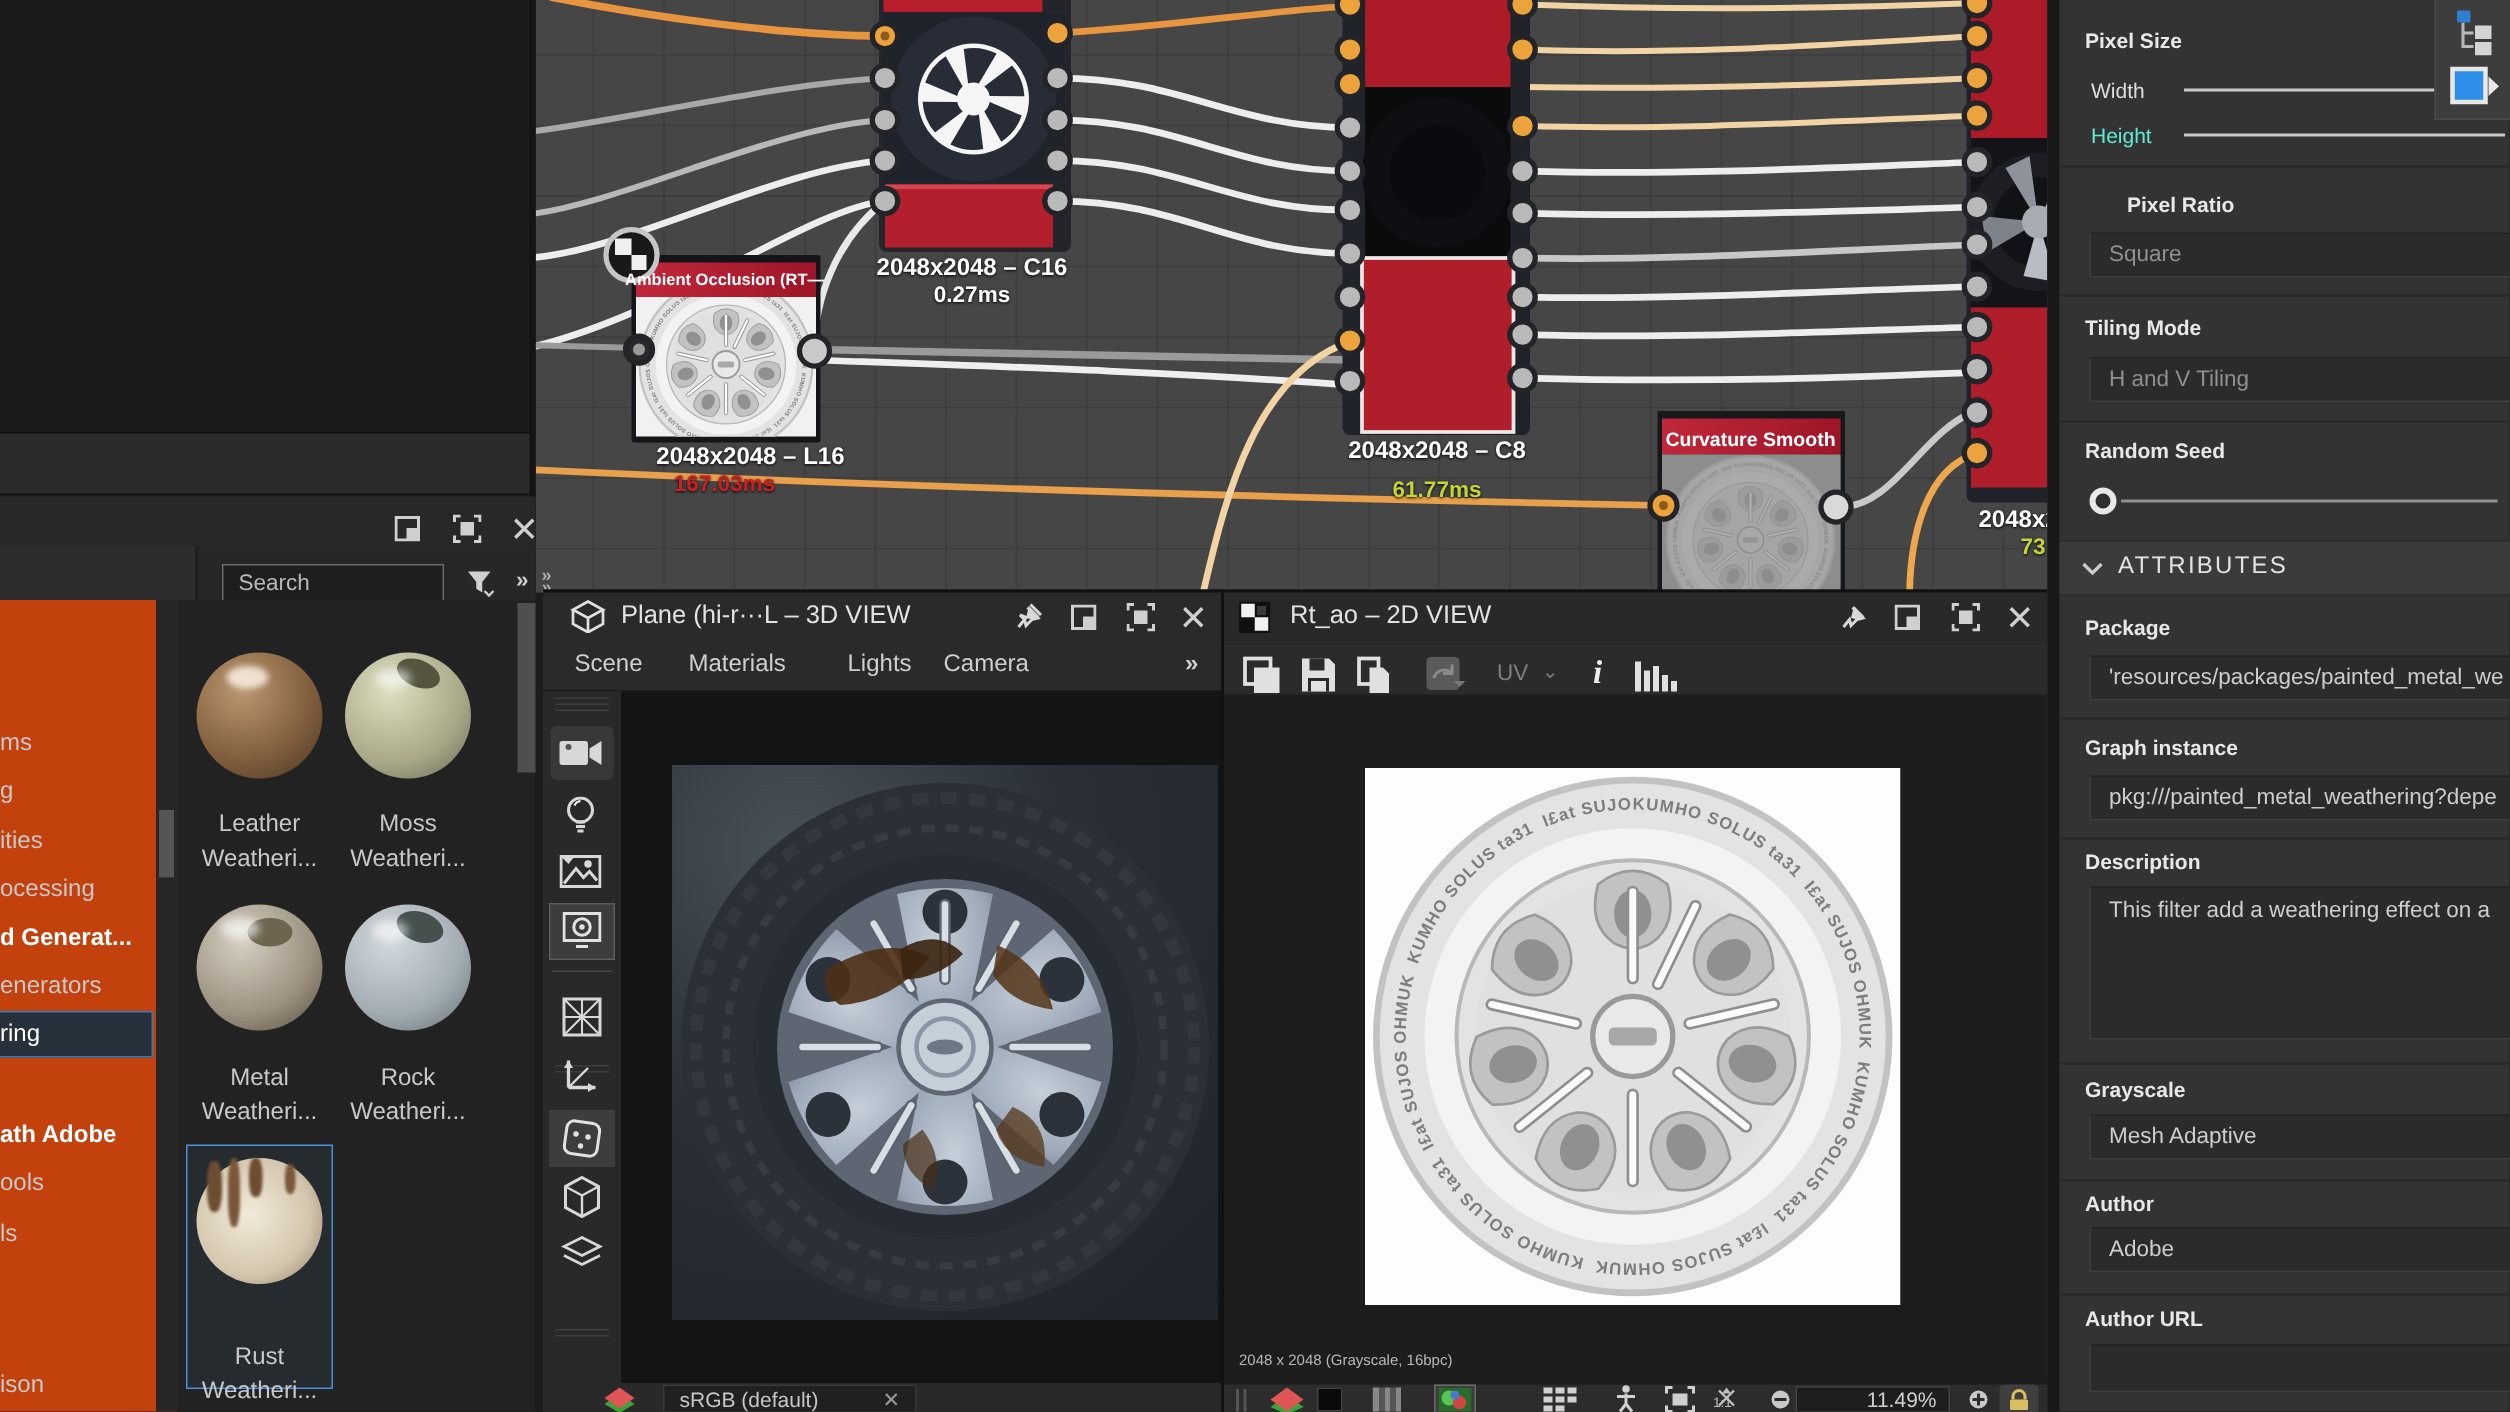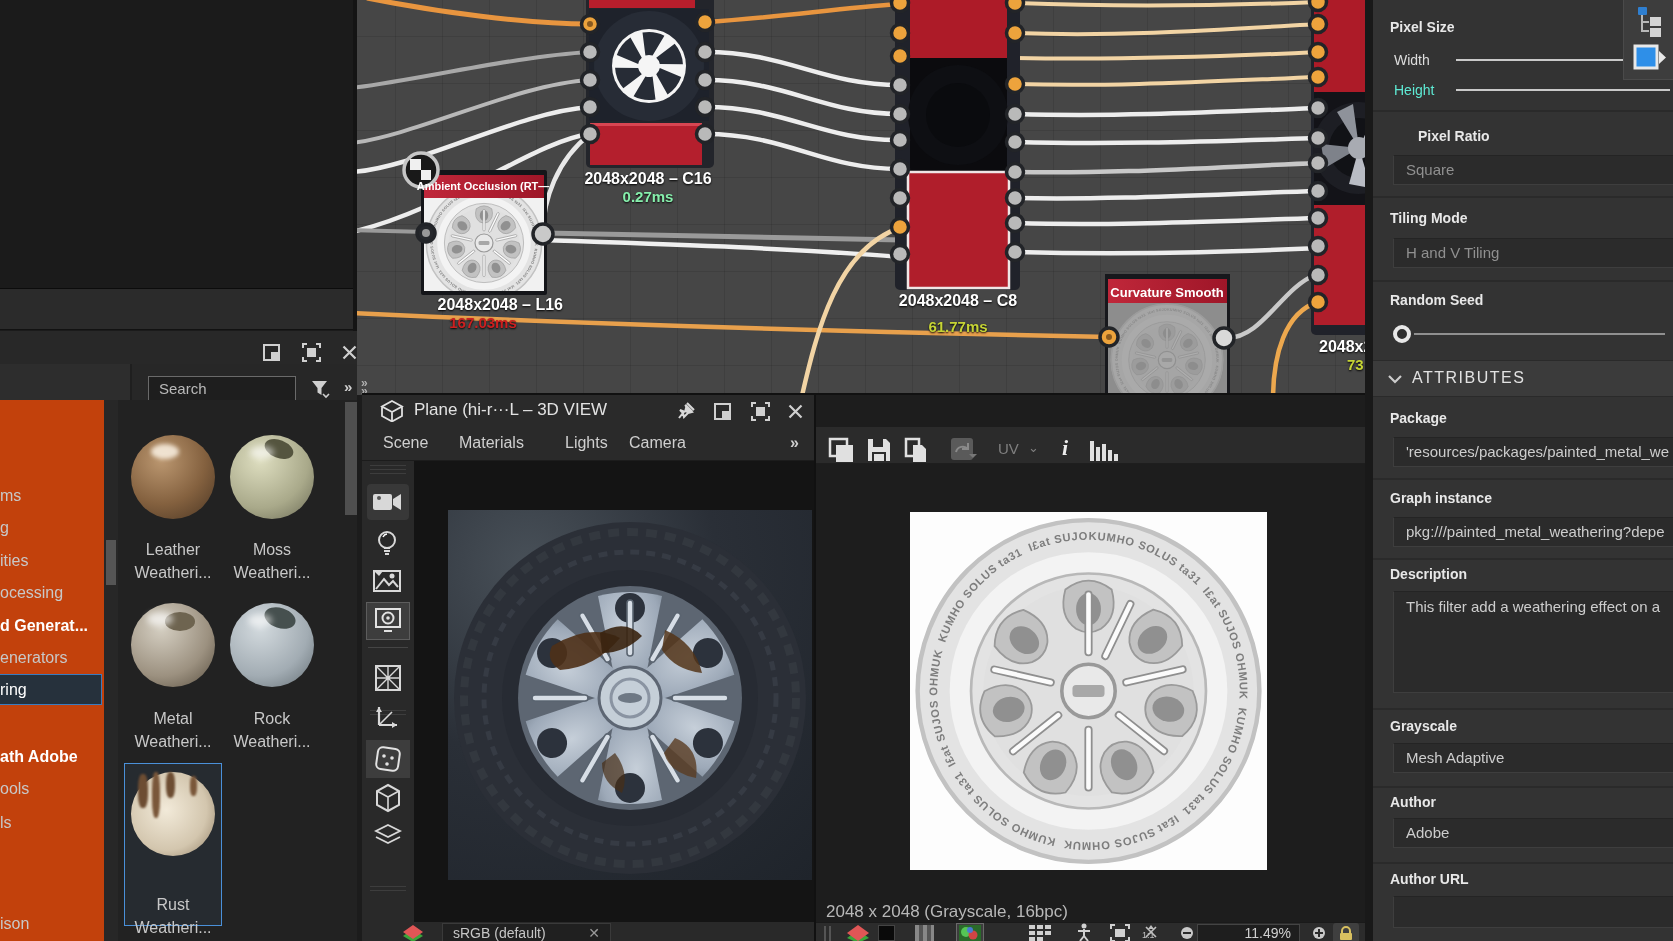--- a/index.html
+++ b/index.html
@@ -233,21 +233,21 @@
         <circle cx="961" cy="191" r="8.5" fill="#b9b9b9"></circle>
         <circle cx="961" cy="218" r="8.5" fill="#b9b9b9"></circle>
         <circle cx="961" cy="246" r="8.5" fill="#b9b9b9"></circle>
         <circle cx="961" cy="275" r="8.5" fill="#b9b9b9"></circle>
         <circle cx="961" cy="302" r="8.5" fill="#eda33c"></circle>
       </g>
       <text x="126" y="190" text-anchor="middle" font-size="11" font-weight="bold" fill="#fff" font-family="Liberation Sans,sans-serif">Ambient Occlusion (RT—</text>
       <text x="810" y="297" text-anchor="middle" font-size="13" font-weight="bold" fill="#fff" font-family="Liberation Sans,sans-serif">Curvature Smooth</text>
     </svg>
     <div class="abs nodelabel" style="left:211px;top:170px;width:160px;">2048x2048 – C16</div>
-    <div class="abs ms" style="left:211px;top:188px;width:160px;color:#86efac;">0.27ms</div>
+    <div class="abs ms" style="left:211px;top:188px;width:160px;color:#ffffff;">0.27ms</div>
     <div class="abs nodelabel" style="left:46px;top:296px;width:160px;text-align:right;">2048x2048 – L16</div>
     <div class="abs ms" style="left:46px;top:314px;width:160px;color:#cc2020;">167.03ms</div>
     <div class="abs nodelabel" style="left:521px;top:292px;width:160px;">2048x2048 – C8</div>
     <div class="abs ms" style="left:521px;top:318px;width:160px;color:#c6d435;">61.77ms</div>
     <div class="abs nodelabel" style="left:962px;top:338px;width:100px;text-align:left;">2048x2</div>
     <div class="abs" style="left:4px;top:376px;color:#b0b0b0;font-size:12px;font-weight:bold;">»</div>
     <div class="abs" style="left:4px;top:384px;color:#b0b0b0;font-size:12px;font-weight:bold;">»</div>
     <div class="abs ms" style="left:990px;top:356px;width:60px;text-align:left;color:#c6d435;">73</div>
   </div>
   <div class="abs" id="left">
@@ -465,20 +465,44 @@
     </div>
     <div class="abs" style="left:0;top:527px;width:452px;height:21px;background:#292929;">
       <svg width="22" height="18" style="position:absolute;left:40px;top:2px;" viewBox="0 0 22 18">
           <path d="M11 5 L21 12 L11 18 L1 12 Z" fill="#3aa53a"></path>
           <path d="M11 1 L21 8 L11 15 L1 8 Z" fill="#e05656"></path>
         </svg>
       <div class="abs" style="left:80px;top:1px;width:169px;height:19px;background:#202020;border:1px solid #3a3a3a;color:#c6c6c6;font-size:14px;line-height:18px;padding-left:10px;">sRGB (default)<span style="position:absolute;right:10px;top:0;color:#9a9a9a;">✕</span></div>
     </div>
   </div>
   <div class="abs" id="v2d">
+    <div class="abs" style="left:0;top:0;width:551px;height:32px;background:#292929;">
+      <svg width="21" height="21" style="position:absolute;left:10px;top:6px;" viewBox="0 0 21 21">
+        <rect x="0" y="0" width="21" height="21" fill="#111"></rect>
+          <rect x="1.5" y="1.5" width="9" height="9" fill="#f2f2f2"></rect>
+          <rect x="10.5" y="10.5" width="9" height="9" fill="#f2f2f2"></rect>
+          <rect x="12" y="3" width="6" height="6" fill="#3a3a3a"></rect>
+      </svg>
+      <span style="position:absolute;left:44px;top:5px;font-size:17px;color:#e2e2e2;">Rt_ao – 2D VIEW</span>
+      <svg width="20" height="20" style="position:absolute;left:410px;top:6px;" viewBox="0 0 20 20">
+          <path d="M9 4 L16 11 L12 12 L8 16 L7 12 L3 17" stroke="#d8d8d8" stroke-width="2" fill="none"></path>
+          <path d="M10 3 L17 10 L12 12 L8 11 Z" fill="#d8d8d8"></path>
+        </svg>
+      <svg width="17" height="17" style="position:absolute;left:447px;top:8px;" viewBox="0 0 17 17">
+          <rect x="1" y="1" width="15" height="15" fill="none" stroke="#d0d0d0" stroke-width="2"></rect>
+          <rect x="8" y="8" width="8" height="8" fill="#d0d0d0"></rect>
+        </svg>
+      <svg width="19" height="19" style="position:absolute;left:485px;top:7px;" viewBox="0 0 19 19">
+          <path d="M1 5 V1 H5 M14 1 H18 V5 M18 14 V18 H14 M5 18 H1 V14" stroke="#d0d0d0" stroke-width="2" fill="none"></path>
+          <rect x="5" y="5" width="9" height="9" fill="#d0d0d0"></rect>
+        </svg>
+      <svg width="15" height="15" style="position:absolute;left:523px;top:9px;" viewBox="0 0 15 15">
+          <path d="M1.5 1.5 L13.5 13.5 M13.5 1.5 L1.5 13.5" stroke="#d0d0d0" stroke-width="2.2"></path>
+        </svg>
+    </div>
     <div class="abs" style="left:0;top:32px;width:551px;height:37px;background:#2b2b2b;border-bottom:1px solid #1e1e1e;">
       <svg width="26" height="26" style="position:absolute;left:12px;top:10px;" viewBox="0 0 26 26">
           <rect x="2" y="2" width="17" height="17" fill="none" stroke="#e0e0e0" stroke-width="2.5"></rect>
           <rect x="8" y="8" width="17" height="17" fill="#e0e0e0"></rect>
         </svg>
       <svg width="26" height="26" style="position:absolute;left:50px;top:10px;" viewBox="0 0 26 26">
           <path d="M2 2 H20 L24 6 V24 H2 Z" fill="#e0e0e0"></path>
           <rect x="7" y="2" width="10" height="8" fill="#2b2b2b"></rect>
           <rect x="6" y="15" width="14" height="9" fill="#2b2b2b"></rect>
           <rect x="8" y="17" width="10" height="7" fill="#e0e0e0"></rect>
@@ -506,21 +530,21 @@
         </svg>
     </div>
     <div class="abs" style="left:0;top:70px;width:551px;height:435px;background:#1d1d1d;">
       <svg class="abs" style="left:94px;top:47px;" width="357" height="358" viewBox="0 0 357 358">
         <rect width="357" height="358" fill="#fdfdfd"></rect>
         <g transform="translate(178.5,179)">
             <use href="#wheel" transform="scale(1.78)"></use>
           </g>
       </svg>
     </div>
-    <div class="abs" style="left:0;top:505px;width:551px;height:22px;background:#1d1d1d;color:#b8b8b8;font-size:17px;">
+    <div class="abs" style="left:0;top:505px;width:551px;height:22px;background:#1d1d1d;color:#b8b8b8;font-size:10px;">
         <span style="position:absolute;left:10px;top:2px;">2048 x 2048 (Grayscale, 16bpc)</span>
       </div>
     <div class="abs" style="left:0;top:527px;width:551px;height:21px;background:#2c2c2c;border-top:1px solid #1a1a1a;">
       <div class="abs" style="left:8px;top:3px;width:2px;height:15px;background:#555;"></div>
       <div class="abs" style="left:13px;top:3px;width:2px;height:15px;background:#555;"></div>
       <svg width="24" height="18" style="position:absolute;left:30px;top:2px;" viewBox="0 0 24 18">
           <path d="M12 5 L23 13 L12 18 L1 13 Z" fill="#3aa53a"></path>
           <path d="M12 0 L23 8 L12 16 L1 8 Z" fill="#e05656"></path>
         </svg>
       <div class="abs" style="left:62px;top:2px;width:17px;height:16px;background:#0a0a0a;border:1px solid #444;"></div>

